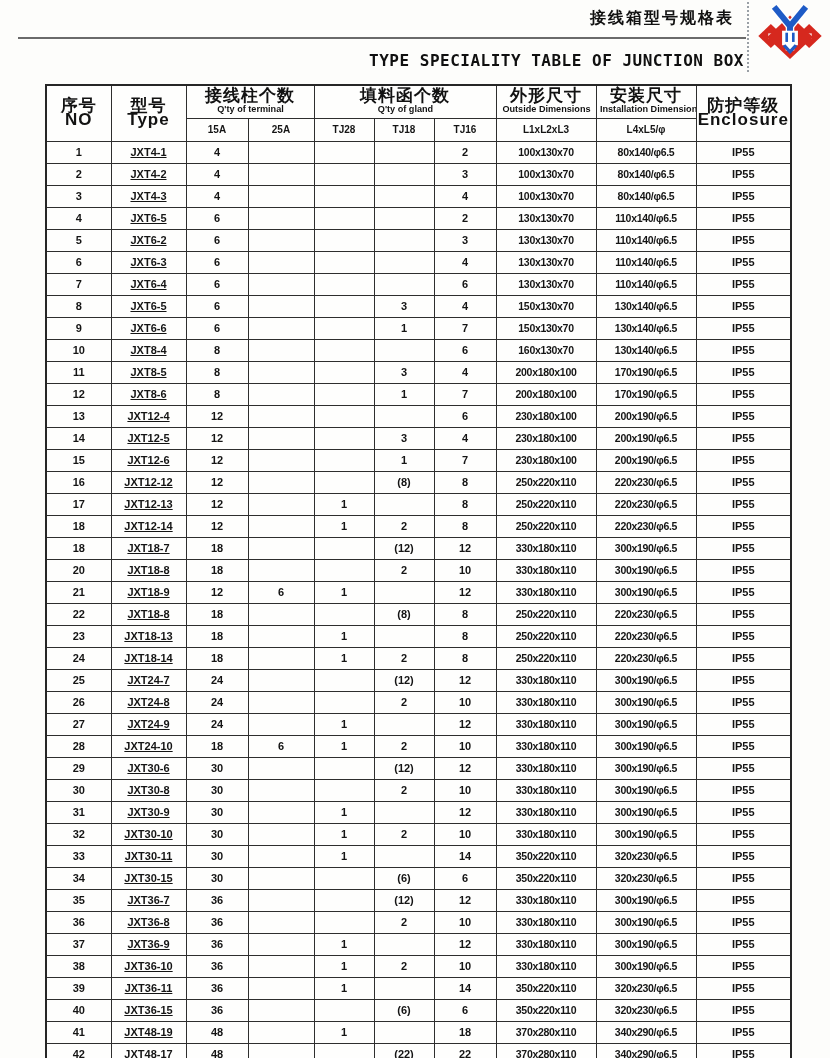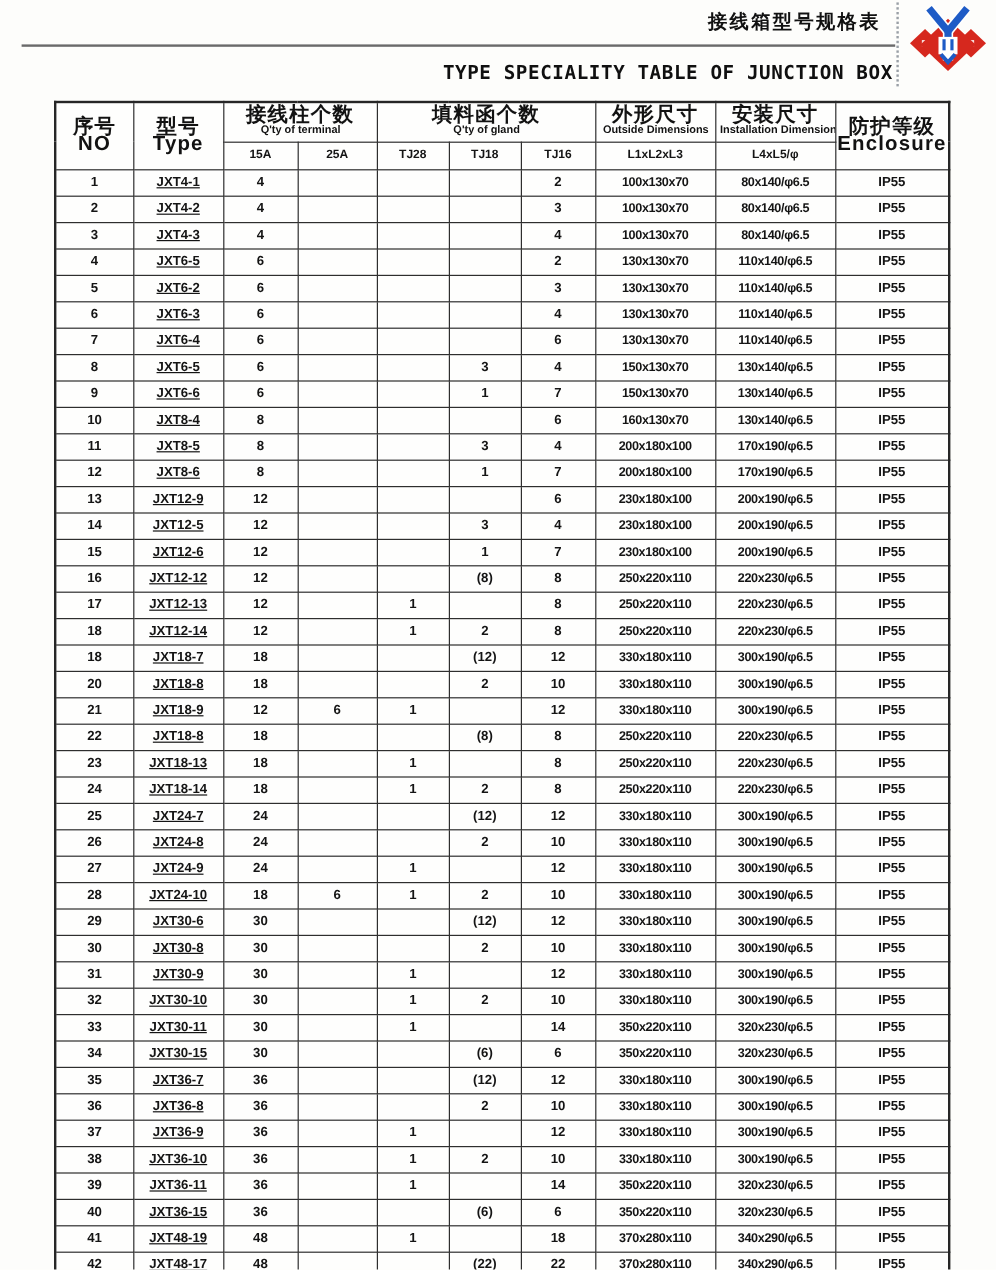--- a/index.html
+++ b/index.html
@@ -288,21 +288,21 @@
           <td></td>
           <td></td>
           <td>1</td>
           <td>7</td>
           <td class="c-dim">200x180x100</td>
           <td class="c-dim">170x190/φ6.5</td>
           <td>IP55</td>
         </tr>
         <tr>
           <td>13</td>
-          <td class="c-type">JXT12-9</td>
+          <td class="c-type">JXT12-4</td>
           <td>12</td>
           <td></td>
           <td></td>
           <td></td>
           <td>6</td>
           <td class="c-dim">230x180x100</td>
           <td class="c-dim">200x190/φ6.5</td>
           <td>IP55</td>
         </tr>
         <tr>

